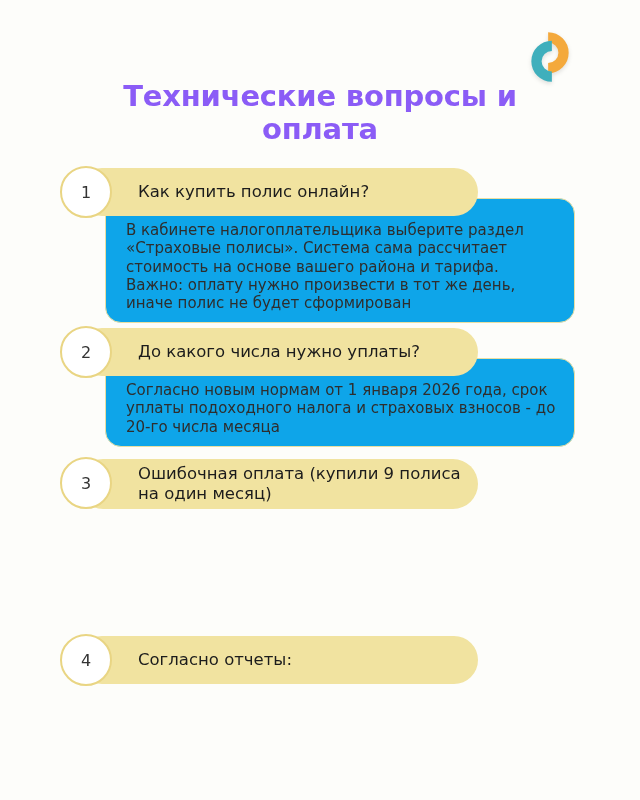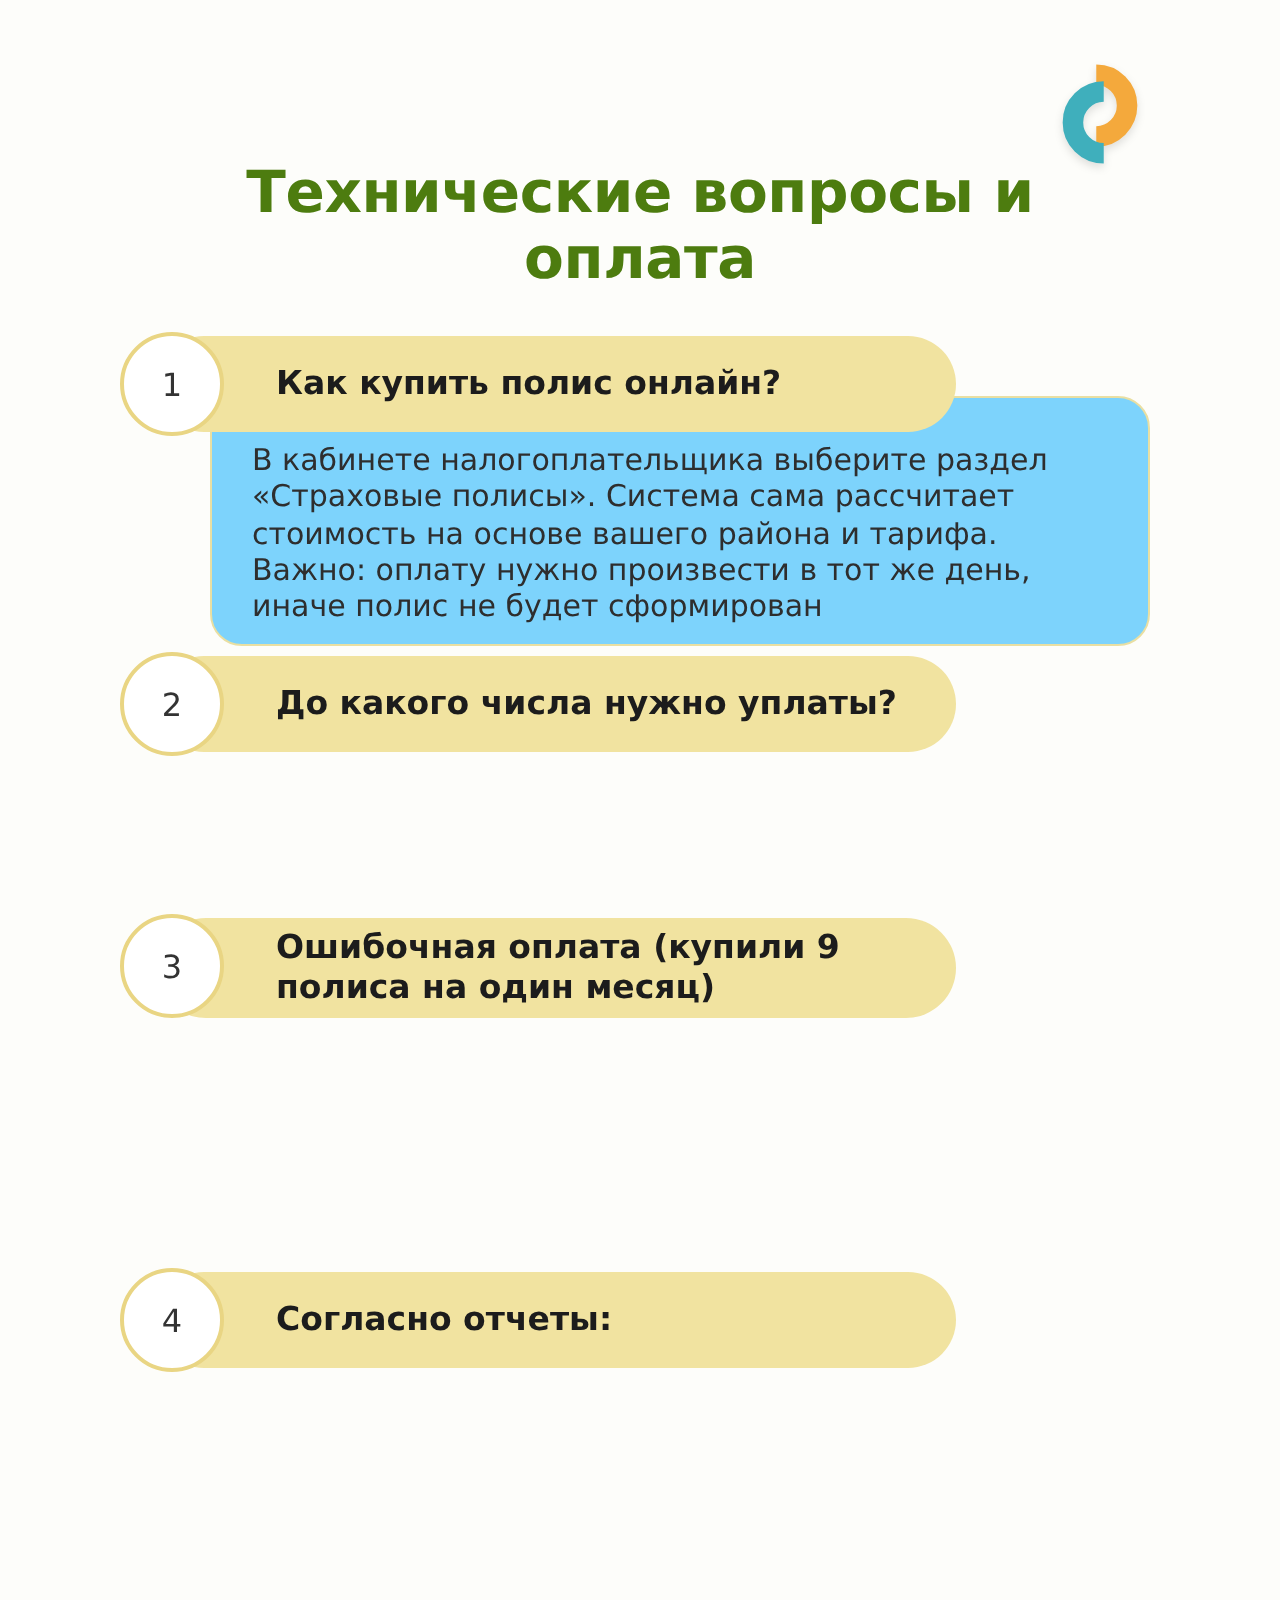--- a/index.html
+++ b/index.html
@@ -14,55 +14,55 @@
 
   
   .logo{position:absolute;top:28px;left:522px;width:56px;height:58px;}
   .logo svg{width:100%;height:100%;filter:drop-shadow(0 2px 2px rgba(0,0,0,0.12));}
 
   
   .title{
     position:absolute;top:80px;left:100px;width:440px;
     text-align:center;
     font-size:29px;font-weight:800;line-height:1.15;
-    color:#4d7c0f;letter-spacing:-0.2px;
+    color:#8b5cf6;letter-spacing:-0.2px;
   }
 
   
   .item{position:absolute;left:60px;width:520px;}
   .item1{top:168px;}
   .item2{top:328px;}
   .item3{top:459px;}
   .item4{top:636px;}
 
   .pill{
     position:relative;z-index:2;
     margin-left:18px;width:400px;min-height:48px;
     box-sizing:border-box;
     background:#f1e3a0;
     border-radius:26px;
     display:flex;align-items:center;
     padding:5px 12px 5px 60px;
-    font-size:16.5px;font-weight:700;line-height:1.22;
+    font-size:16.5px;font-weight:400;line-height:1.22;
     color:#1c1c1c;
   }
   .num-circle{
     position:absolute;z-index:3;left:0;top:-2px;
     width:52px;height:52px;box-sizing:border-box;
     background:#ffffff;
     border:2px solid #e9d583;
     border-radius:50%;
     display:flex;align-items:center;justify-content:center;
     font-size:16px;color:#333333;
   }
   .body-box{
     position:relative;z-index:1;
     margin-left:45px;margin-top:-18px;
     width:470px;box-sizing:border-box;
-    background:#7dd3fc;
+    background:#0ea5e9;
     border:1.5px solid #e9dfa2;
     border-radius:16px;
     padding:22px 14px 10px 20px;
   }
   .body-box p{
     margin:0;
     font-size:15px;line-height:1.22;
     color:#2e2e2e;
   }
 </style>
@@ -92,20 +92,23 @@
     <div class="body-box">
       <p>В кабинете налогоплательщика выберите раздел «Страховые полисы». Система сама рассчитает стоимость на основе вашего района и тарифа. Важно: оплату нужно произвести в тот же день, иначе полис не будет сформирован</p>
     </div>
   </div>
 
   <div class="item item2">
     <div class="pill">
       <span>До какого числа нужно уплаты?</span>
     </div>
     <div class="num-circle">2</div>
+    <div class="body-box">
+      <p>Согласно новым нормам от 1 января 2026 года, срок уплаты подоходного налога и страховых взносов - до 20-го числа месяца</p>
+    </div>
   </div>
 
   <div class="item item3">
     <div class="pill">
       <span>Ошибочная оплата (купили 9 полиса на один месяц)</span>
     </div>
     <div class="num-circle">3</div>
   </div>
 
   <div class="item item4">

